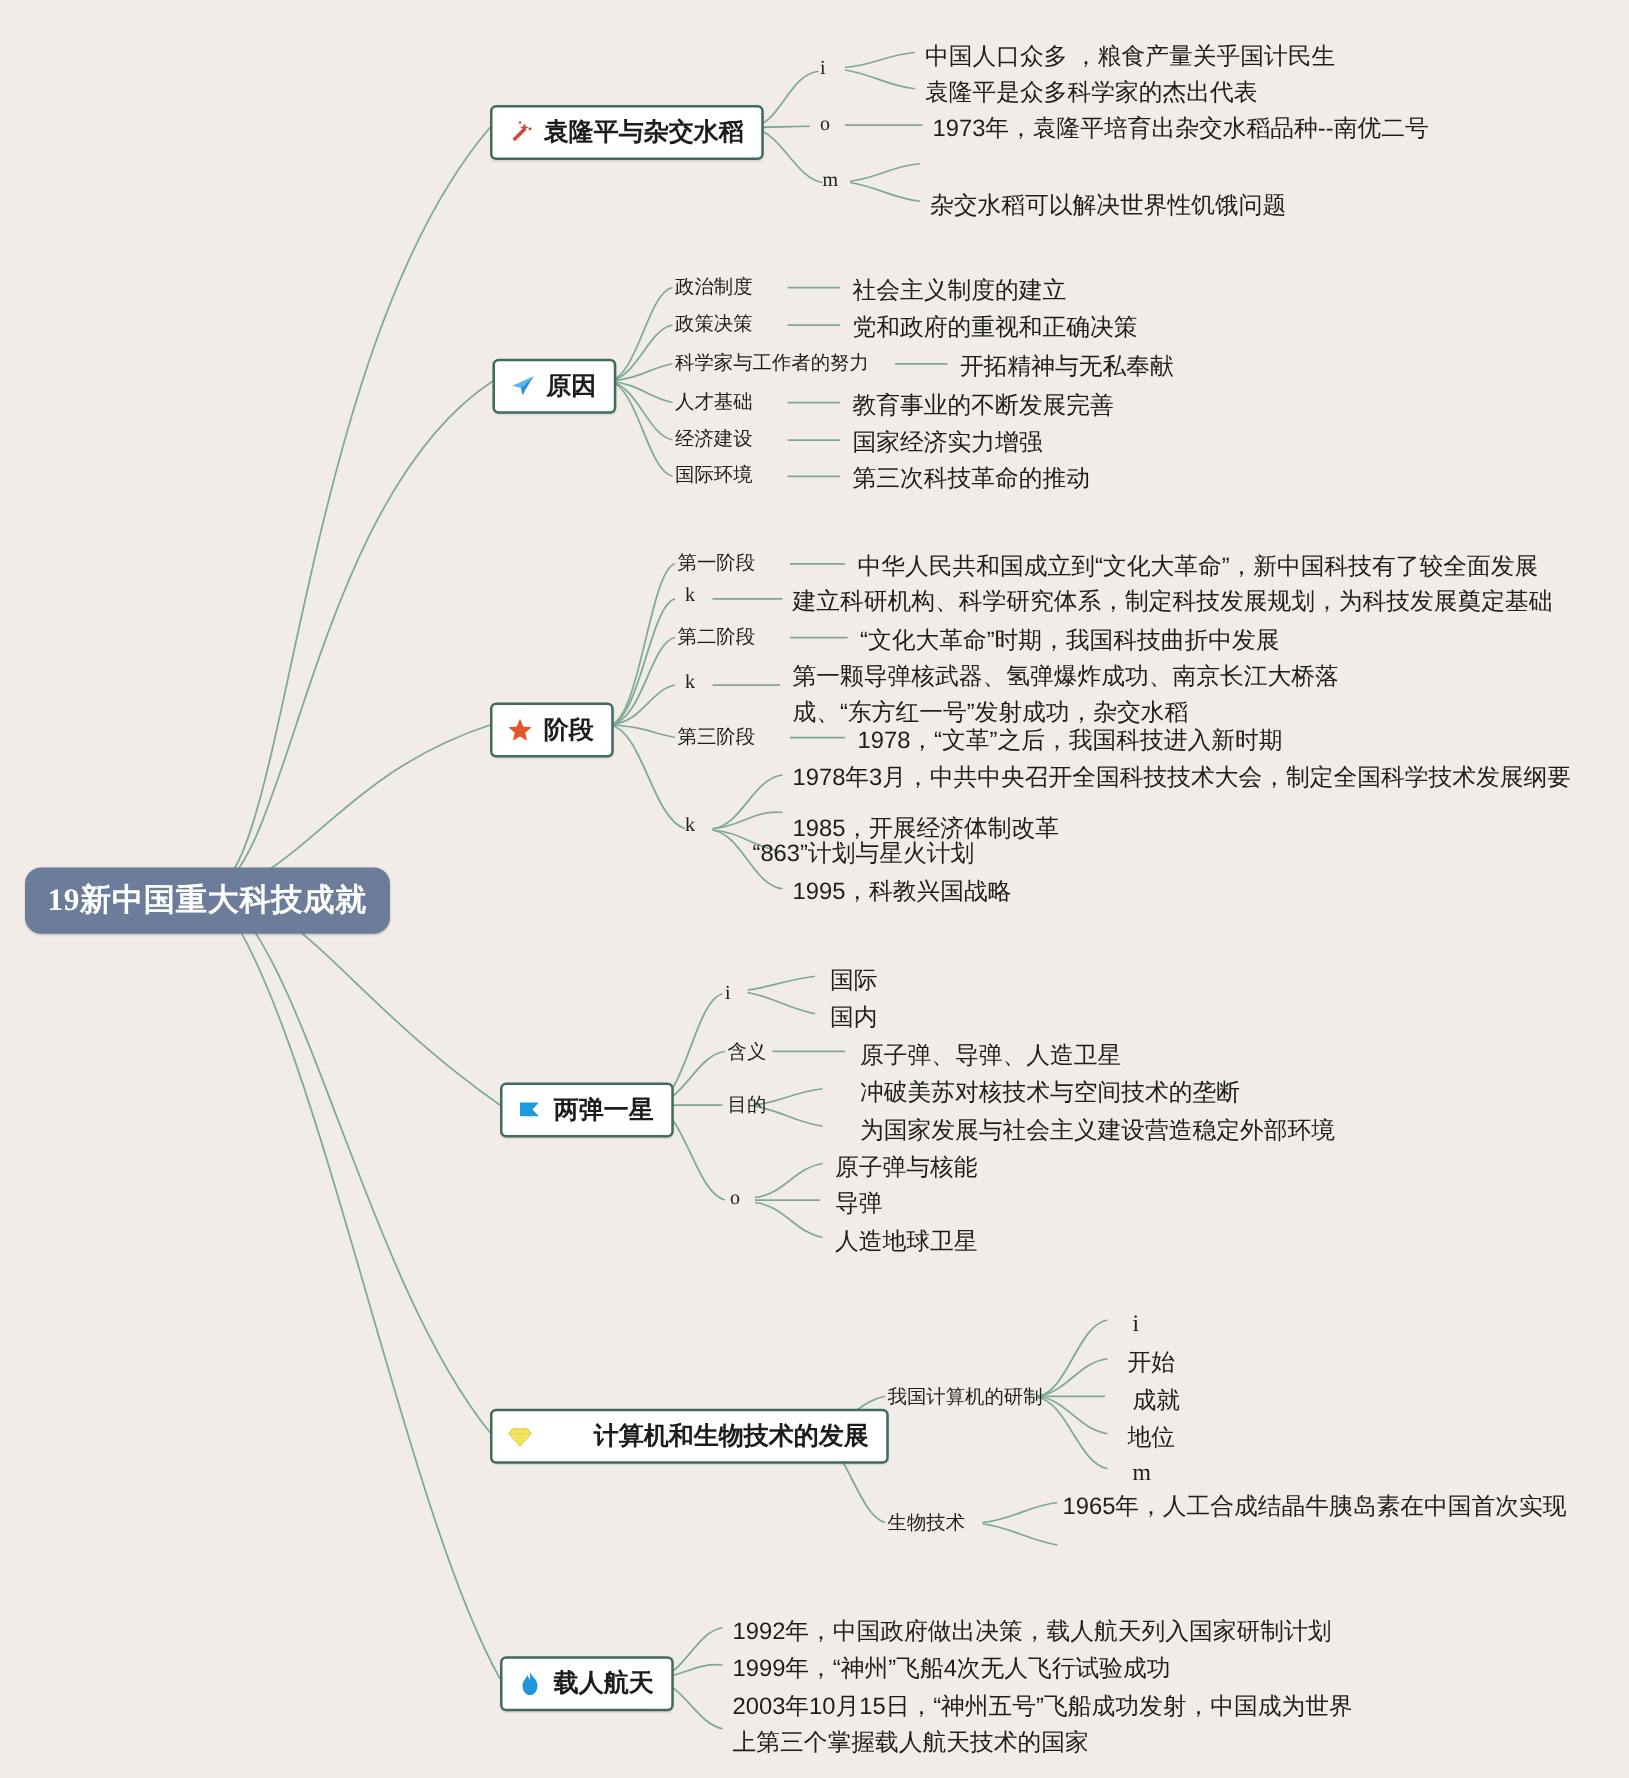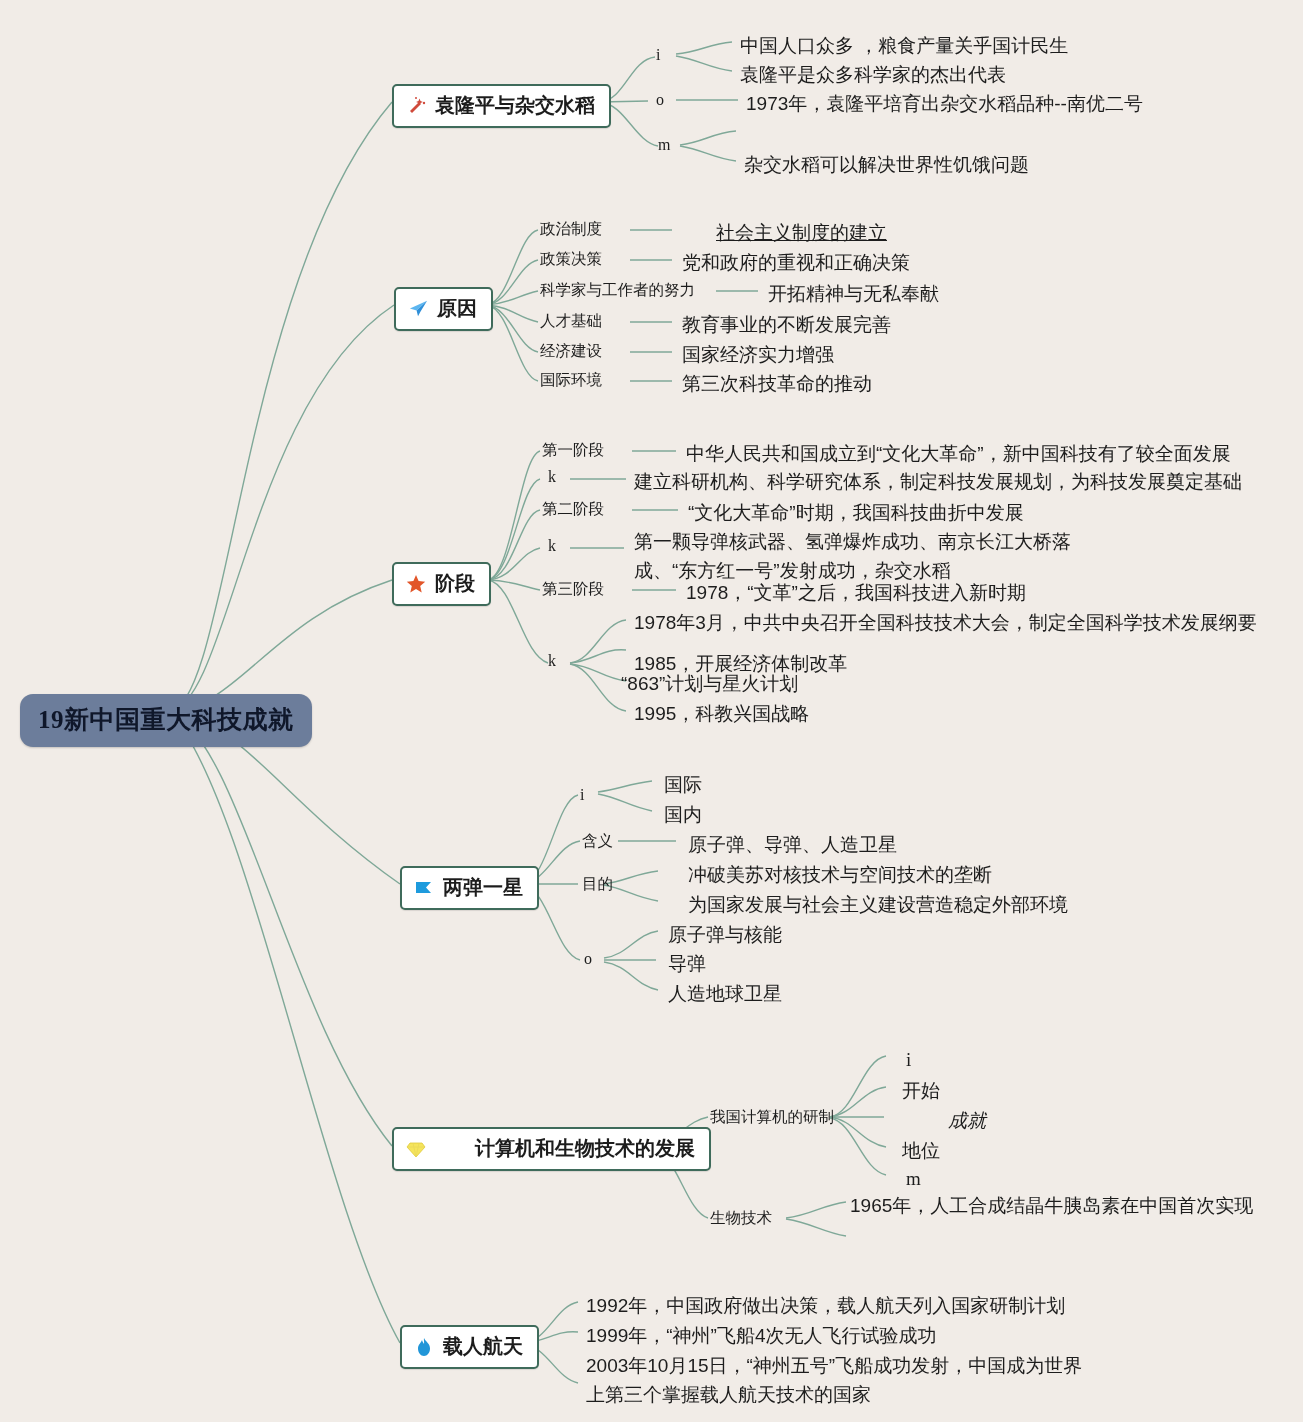--- a/index.html
+++ b/index.html
@@ -13,21 +13,21 @@
   #canvas{position:absolute;left:0;top:0;width:1303px;height:1422px;}
   svg.links{position:absolute;left:0;top:0;width:1303px;height:1422px;pointer-events:none;}
   .node{position:absolute;white-space:nowrap;}
 
   
   .root{
     left:20px;top:694px;
     background:#6c7d9b;
     border-radius:13px;
     padding:9px 18px 11px 18px;
-    color:#0f172a;
+    color:#ffffff;
     font-size:25px;
     font-weight:bold;
     letter-spacing:0.5px;
     font-family:"Liberation Serif","DejaVu Serif",serif;
     box-shadow:0 1px 2px rgba(0,0,0,.18);
   }
   
   .branch{
     background:#ffffff;
     border:2px solid #3f6b5b;
@@ -177,21 +177,21 @@
       </svg>
     </span>
     <span>原因</span>
   </div>
   <div class="node mid" style="left:540px;top:219px;"><span>政治制度</span></div>
   <div class="node mid" style="left:540px;top:249px;"><span>政策决策</span></div>
   <div class="node mid" style="left:540px;top:280px;"><span>科学家与工作者的努力</span></div>
   <div class="node mid" style="left:540px;top:311px;"><span>人才基础</span></div>
   <div class="node mid" style="left:540px;top:341px;"><span>经济建设</span></div>
   <div class="node mid" style="left:540px;top:370px;"><span>国际环境</span></div>
-  <div class="node leaf" style="left:716px;top:219px;text-decoration:underline;"><span>社会主义制度的建立</span></div>
+  <div class="node leaf" style="left:682px;top:219px;"><span>社会主义制度的建立</span></div>
   <div class="node leaf" style="left:682px;top:249px;"><span>党和政府的重视和正确决策</span></div>
   <div class="node leaf" style="left:768px;top:280px;"><span>开拓精神与无私奉献</span></div>
   <div class="node leaf" style="left:682px;top:311px;"><span>教育事业的不断发展完善</span></div>
   <div class="node leaf" style="left:682px;top:341px;text-align:center;"><span>国家经济实力增强</span></div>
   <div class="node leaf" style="left:682px;top:370px;"><span>第三次科技革命的推动</span></div>
 
   <div class="node branch" style="left:392px;top:562px;">
     <span class="ico">
       <svg width="22" height="22" viewBox="0 0 22 22">
         <path d="M11 2 L13.6 8.1 L20.2 8.7 L15.2 13.1 L16.7 19.6 L11 16.1 L5.3 19.6 L6.8 13.1 L1.8 8.7 L8.4 8.1 Z" fill="#e2562a"></path>
@@ -205,21 +205,21 @@
   <div class="node mid lat" style="left:548px;top:537px;"><span>k</span></div>
   <div class="node mid" style="left:542px;top:579px;"><span>第三阶段</span></div>
   <div class="node mid lat" style="left:548px;top:652px;"><span>k</span></div>
   <div class="node leaf" style="left:686px;top:440px;"><span>中华人民共和国成立到“文化大革命”，新中国科技有了较全面发展</span></div>
   <div class="node leaf" style="left:634px;top:468px;"><span>建立科研机构、科学研究体系，制定科技发展规划，为科技发展奠定基础</span></div>
   <div class="node leaf" style="left:688px;top:499px;"><span>“文化大革命”时期，我国科技曲折中发展</span></div>
   <div class="node leaf wrap" style="left:634px;top:528px;width:486px;"><span>第一颗导弹核武器、氢弹爆炸成功、南京长江大桥落成、“东方红一号”发射成功，杂交水稻</span></div>
   <div class="node leaf" style="left:686px;top:579px;"><span>1978，“文革”之后，我国科技进入新时期</span></div>
   <div class="node leaf" style="left:634px;top:609px;"><span>1978年3月，中共中央召开全国科技技术大会，制定全国科学技术发展纲要</span></div>
   <div class="node leaf" style="left:634px;top:650px;"><span>1985，开展经济体制改革</span></div>
-  <div class="node leaf" style="left:621px;top:670px;"><span>“863”计划与星火计划</span></div>
+  <div class="node leaf" style="left:602px;top:670px;"><span>“863”计划与星火计划</span></div>
   <div class="node leaf" style="left:634px;top:700px;"><span>1995，科教兴国战略</span></div>
 
   <div class="node branch" style="left:400px;top:866px;">
     <span class="ico">
       <svg width="22" height="22" viewBox="0 0 22 22">
         <path d="M3 5 L18 5 L13 10.5 L18 16 L3 16 Z" fill="#1e9bdd"></path>
       </svg>
     </span>
     <span>两弹一星</span>
   </div>
@@ -243,21 +243,21 @@
         <path d="M2 9 L20 9" stroke="#e8d75a" stroke-width="0.8"></path>
         <path d="M8 5 L11 19 L14 5" stroke="#e8d75a" stroke-width="0.8" fill="none"></path>
       </svg>
     </span>
     <span>计算机和生物技术的发展</span>
   </div>
   <div class="node mid" style="left:710px;top:1107px;"><span>我国计算机的研制</span></div>
   <div class="node mid" style="left:710px;top:1208px;"><span>生物技术</span></div>
   <div class="node leaf lat" style="left:906px;top:1046px;font-family:'Liberation Serif',serif;"><span>i</span></div>
   <div class="node leaf" style="left:902px;top:1077px;"><span>开始</span></div>
-  <div class="node leaf" style="left:948px;top:1107px;font-style:italic;"><span>成就</span></div>
+  <div class="node leaf" style="left:906px;top:1107px;"><span>成就</span></div>
   <div class="node leaf" style="left:902px;top:1137px;"><span>地位</span></div>
   <div class="node leaf lat" style="left:906px;top:1165px;font-family:'Liberation Serif',serif;"><span>m</span></div>
   <div class="node leaf" style="left:850px;top:1192px;"><span>1965年，人工合成结晶牛胰岛素在中国首次实现</span></div>
 
   <div class="node branch" style="left:400px;top:1325px;">
     <span class="ico">
       <svg width="22" height="22" viewBox="0 0 22 22">
         <path d="M11 2 C 13 6, 17 7.5, 17 12.5 C 17 16.8, 14.3 20, 11 20 C 7.7 20, 5 16.8, 5 12.5 C 5 8.5, 8 7, 9 4 C 9.6 6.2, 10.6 7, 11 8 C 11.4 6, 10.6 4, 11 2 Z" fill="#2196d8"></path>
       </svg>
     </span>

